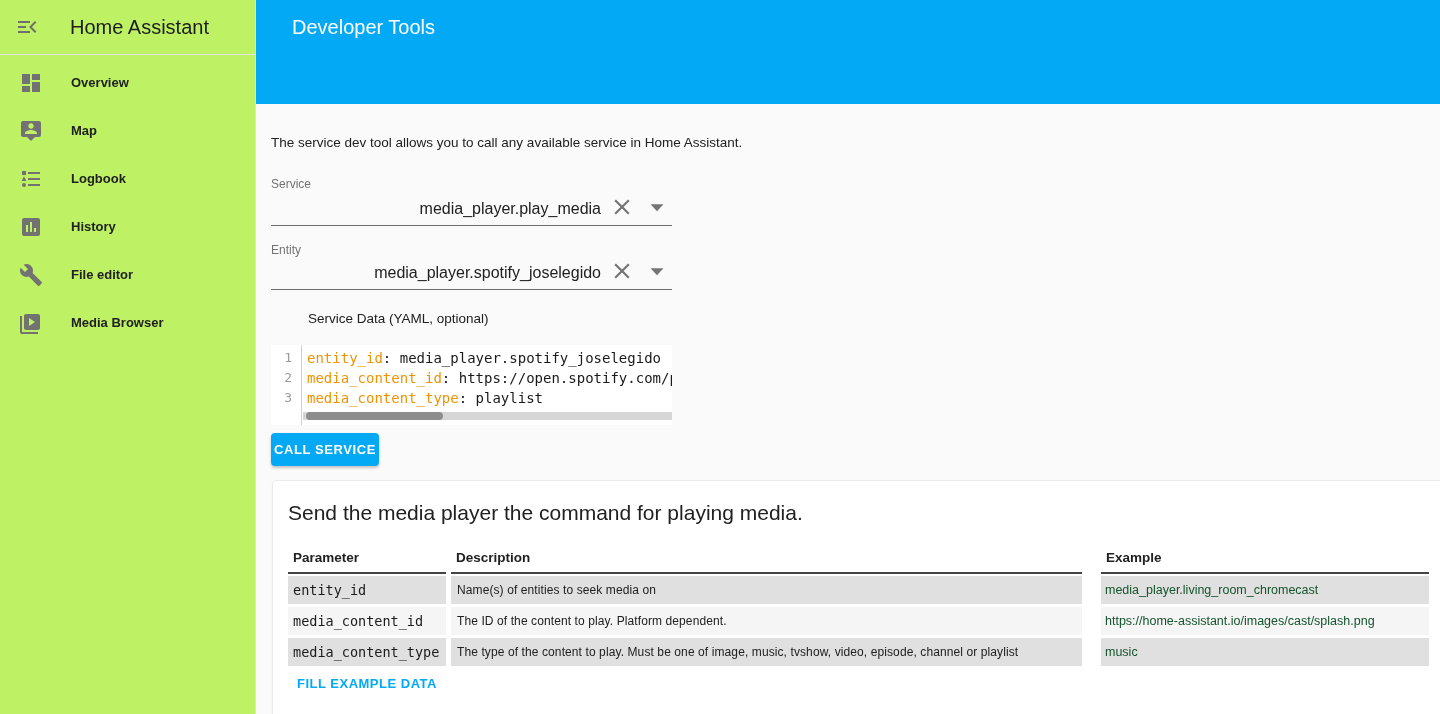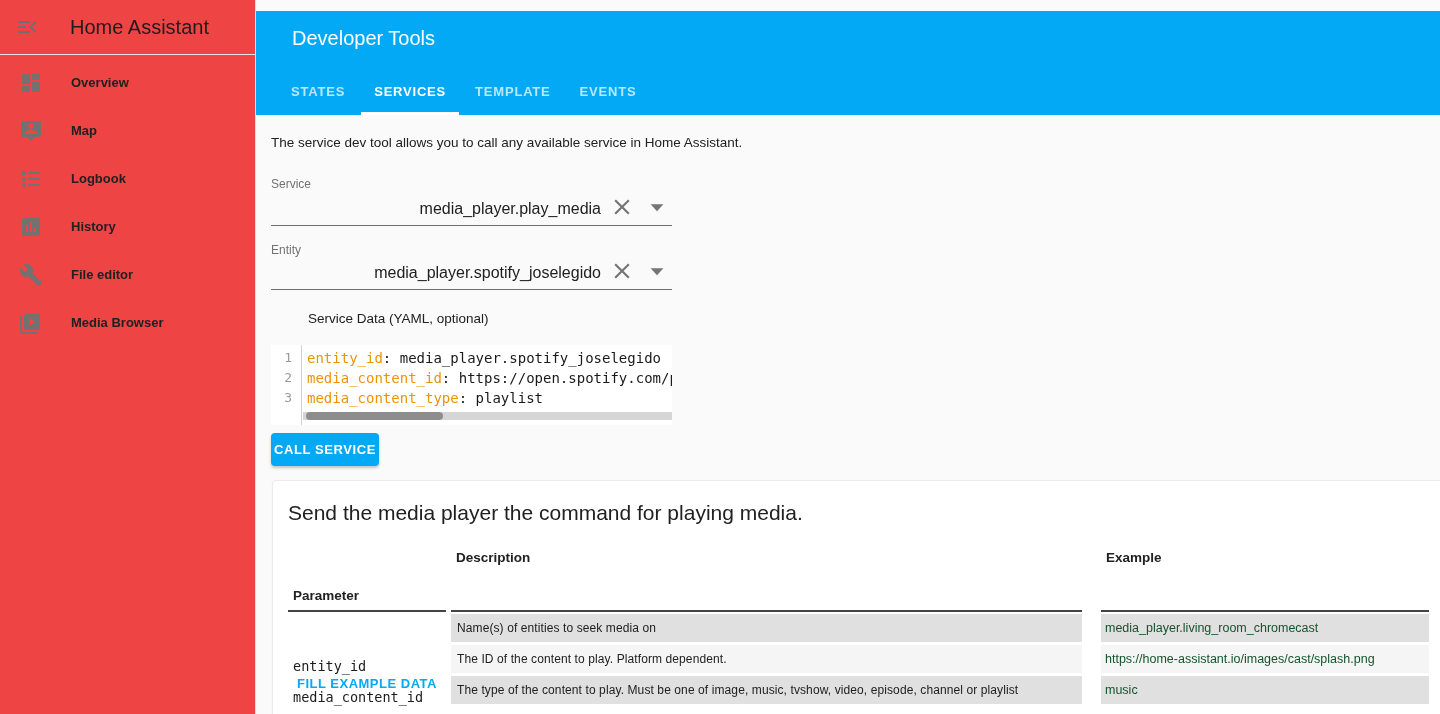--- a/index.html
+++ b/index.html
@@ -4,21 +4,21 @@
 <style>
   * { margin:0; padding:0; box-sizing:border-box; }
   html,body { background:#fafafa; }
   .screen {
     position:relative; width:1440px; height:714px; overflow:hidden;
     font-family:"Liberation Sans","DejaVu Sans",sans-serif; background:#fafafa;
   }
   
   .sidebar {
     position:absolute; left:0; top:0; width:256px; height:714px;
-    background:#ef4444; border-right:1px solid #dedede; z-index:3;
+    background:#bef264; border-right:1px solid #dedede; z-index:3;
   }
   .sidebar-header {
     position:relative; height:55px; border-bottom:1px solid #e4e4e4;
   }
   .menu-toggle {
     position:absolute; left:14px; top:15px; width:26px; height:26px;
     background:none; border:none; cursor:pointer; color:#6f6f6f;
   }
   .menu-toggle svg { width:24px; height:24px; fill:#6f6f6f; }
   .app-title {
@@ -30,21 +30,21 @@
     position:relative; height:48px; cursor:pointer;
   }
   .nav-icon { position:absolute; left:19px; top:12px; width:24px; height:24px; }
   .nav-icon svg { width:24px; height:24px; fill:#727272; }
   .nav-label {
     position:absolute; left:71px; top:0; line-height:48px;
     font-size:13px; font-weight:bold; color:#212121; white-space:nowrap;
   }
   
   .appbar {
-    position:absolute; left:256px; top:11px; width:1184px; height:104px;
+    position:absolute; left:256px; top:0; width:1184px; height:104px;
     background:#03a9f4; z-index:2;
   }
   .appbar-title {
     position:absolute; left:36px; top:16px; font-size:20px; color:#ffffff;
     font-weight:normal; white-space:nowrap;
   }
   .tabs { position:absolute; left:22px; bottom:0; display:flex; }
   .tab {
     height:44px; line-height:42px; padding:0 13px; margin-right:3px;
     font-size:13px; font-weight:bold; letter-spacing:0.8px;
@@ -117,21 +117,21 @@
     position:absolute; left:16px; top:376px; width:1180px; height:350px;
     background:#ffffff; border:1px solid #ebebeb; border-radius:4px;
     box-shadow:0 1px 2px rgba(0,0,0,0.06);
   }
   .card-heading {
     position:absolute; left:15px; top:20px; font-size:21px; font-weight:normal;
     color:#212121; white-space:nowrap;
   }
   .svc-table { position:absolute; left:15px; top:69px; width:1141px; }
   .t-row { display:flex; }
-  .t-cell-param { width:158px; margin-right:5px;margin-top:38px; }
+  .t-cell-param { width:158px; margin-right:5px; }
   .t-cell-desc  { width:631px; margin-right:19px; }
   .t-cell-ex    { width:328px; }
   .t-head .t-cell-param, .t-head .t-cell-desc, .t-head .t-cell-ex {
     font-size:13.5px; font-weight:bold; color:#212121;
     padding:0 0 7px 5px; border-bottom:2px solid #444444; white-space:nowrap;
   }
   .t-body .t-row { margin-top:3px; height:28px; }
   .t-body .t-row:first-child { margin-top:2px; }
   .t-row.odd  .t-cell-param, .t-row.odd  .t-cell-desc, .t-row.odd  .t-cell-ex { background:#e0e0e0; }
   .t-row.even .t-cell-param, .t-row.even .t-cell-desc, .t-row.even .t-cell-ex { background:#f5f5f5; }
@@ -214,26 +214,20 @@
               <path d="M19,3H7C5.9,3 5,3.9 5,5V17C5,18.1 5.9,19 7,19H19C20.1,19 21,18.1 21,17V5C21,3.9 20.1,3 19,3M10,15V7L16,11L10,15Z M3,5H1V21C1,22.1 1.9,23 3,23H19V21H3V5Z"></path>
             </svg>
         </span>
         <span class="nav-label">Media Browser</span>
       </div>
     </nav>
   </aside>
 
   <header class="appbar">
     <div class="appbar-title">Developer Tools</div>
-    <div class="tabs">
-      <div class="tab">STATES</div>
-      <div class="tab active">SERVICES</div>
-      <div class="tab">TEMPLATE</div>
-      <div class="tab">EVENTS</div>
-    </div>
   </header>
 
   <main class="content">
     <p class="intro">The service dev tool allows you to call any available service in Home Assistant.</p>
 
     <div class="field field-service">
       <span class="field-label">Service</span>
       <input class="field-value" value="media_player.play_media" style="">
       <button class="field-clear">
         <svg viewBox="0 0 24 24">

